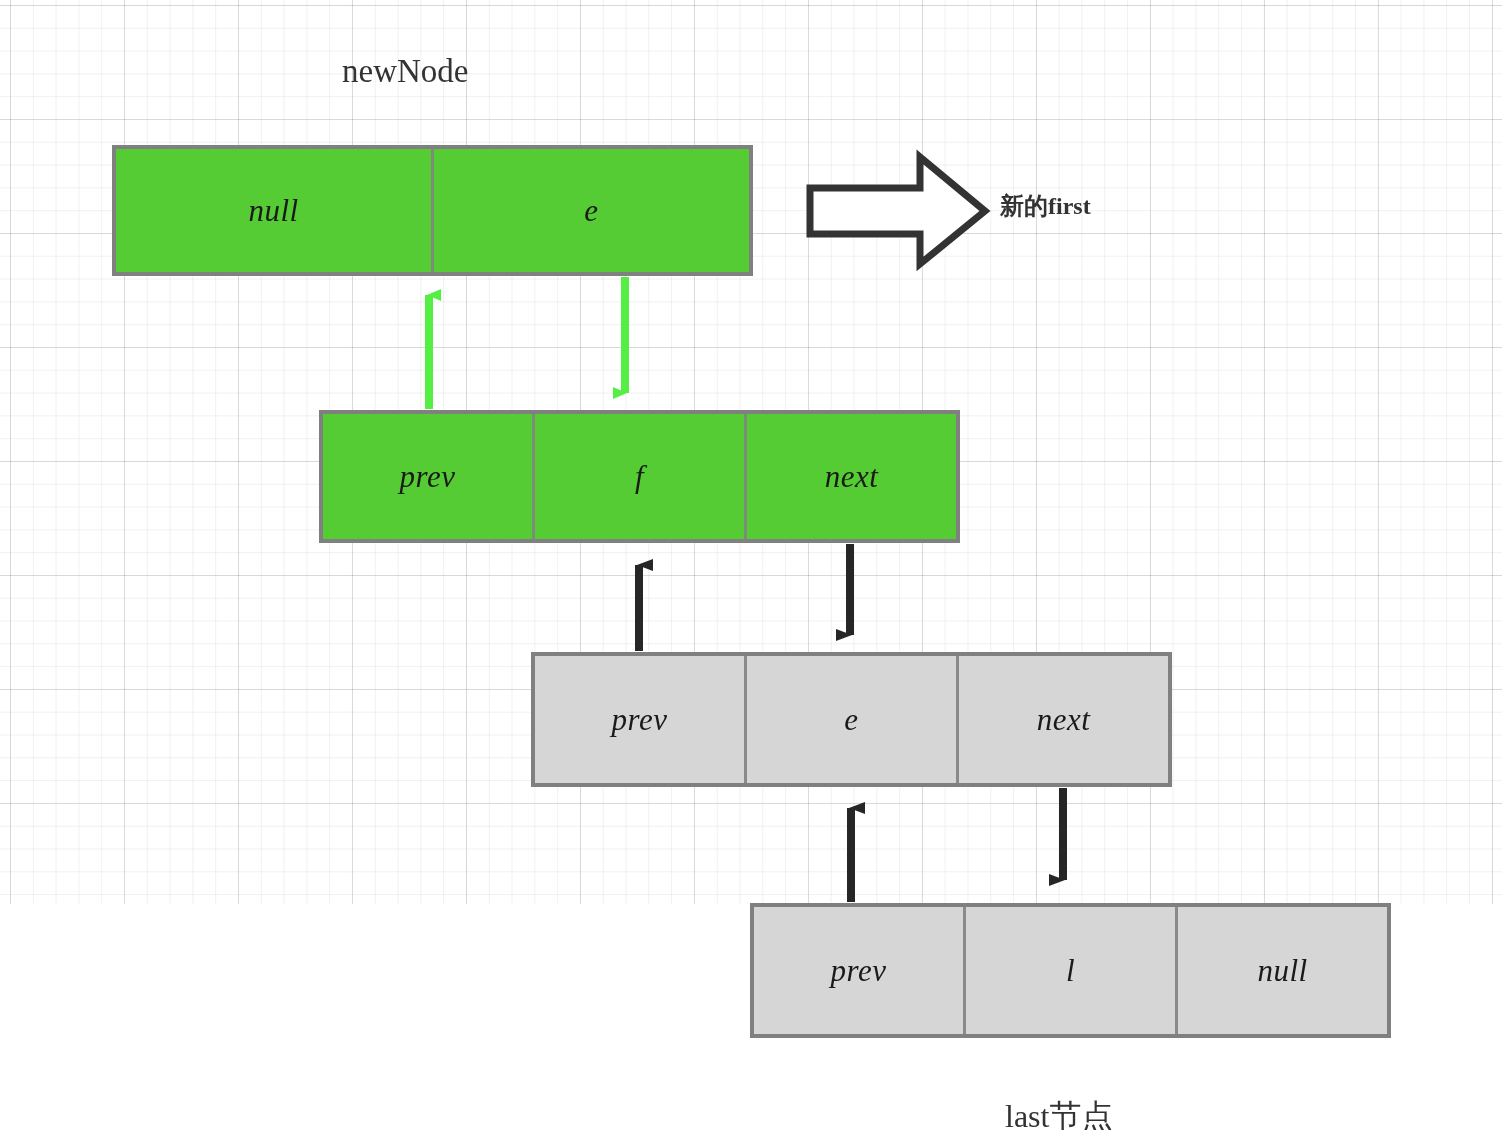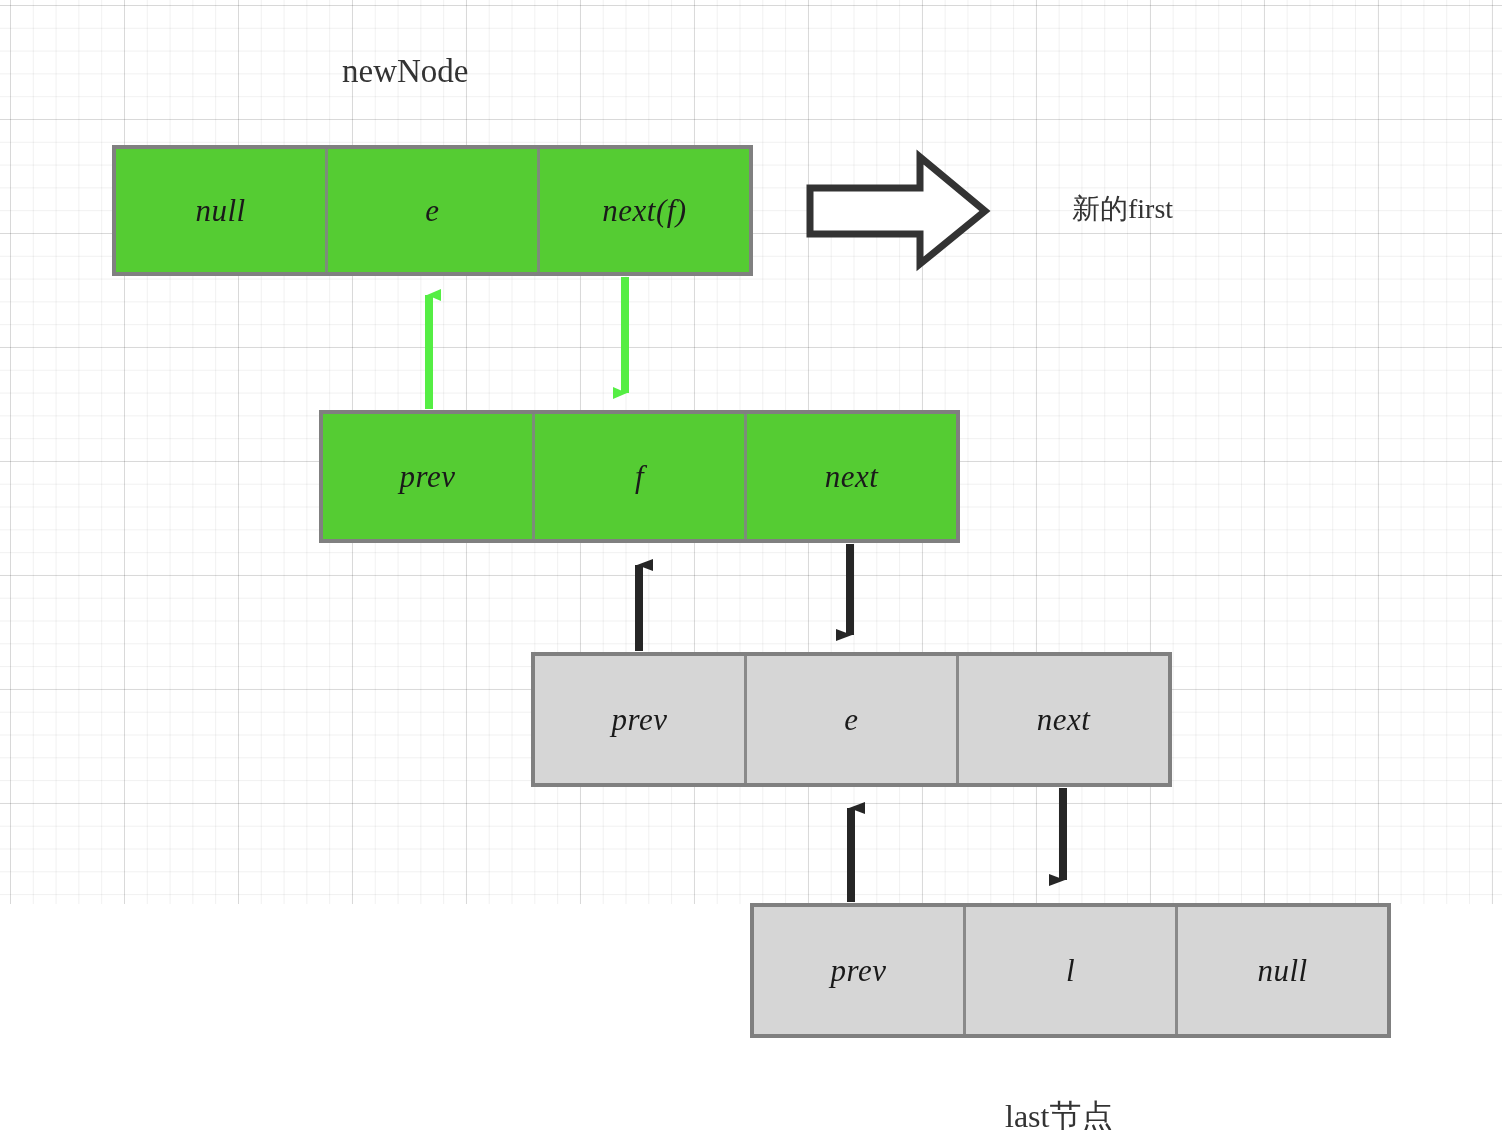--- a/index.html
+++ b/index.html
@@ -73,21 +73,21 @@
   #node-last    { left: 750px; top: 903px;  width: 641px; height: 135px; }
 
   
   .label {
     position: absolute;
     font-size: 33px;
     color: #333333;
     white-space: nowrap;
   }
   #label-newnode { left: 342px; top: 53px; }
-  #label-newfirst { left: 1072px; top: 190px; font-size: 28px; }
+  #label-newfirst { left: 1000px; top: 190px; font-size: 24px; font-weight: bold; }
   #label-lastnode { left: 1005px; top: 1070px; font-size: 32px; margin-top: 25px; }
 
   
   #arrows {
     position: absolute;
     left: 0; top: 0;
     width: 1502px;
     height: 1130px;
     pointer-events: none;
   }
@@ -138,21 +138,20 @@
 
   <div class="label" id="label-newnode">newNode</div>
 
   <div class="label" id="label-newfirst">新的first</div>
 
   <div class="label" id="label-lastnode">last节点</div>
 
   <div class="node green" id="node-new">
     <div class="cell">null</div>
     <div class="cell">e</div>
-    <div class="cell">next(f)</div>
   </div>
 
   <div class="node green" id="node-f">
     <div class="cell">prev</div>
     <div class="cell">f</div>
     <div class="cell">next</div>
   </div>
 
   <div class="node gray" id="node-e">
     <div class="cell">prev</div>

